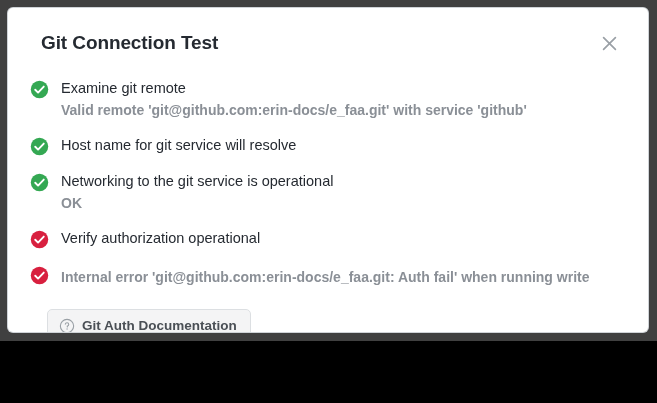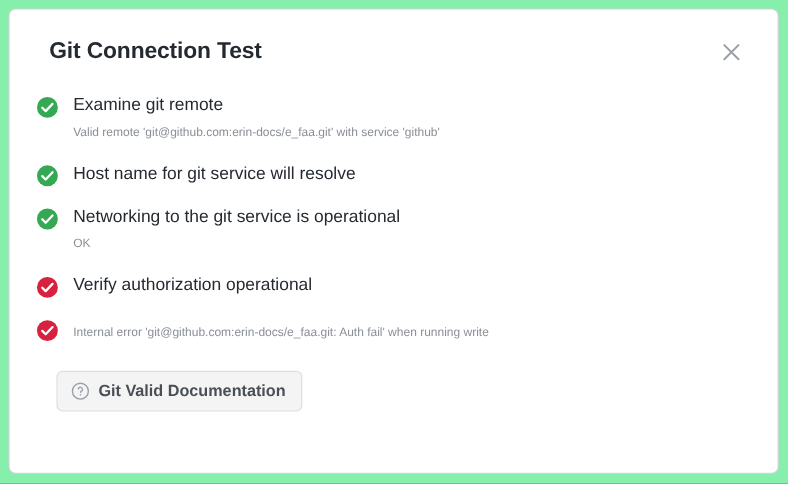--- a/index.html
+++ b/index.html
@@ -13,22 +13,22 @@
     font-family: "Liberation Sans", sans-serif;
     overflow: hidden;
   }
 
   
   .dialog-frame {
     position: absolute;
     left: 0;
     top: 0;
     width: 657px;
-    height: 403px;
-    background: #86efac;
+    height: 341px;
+    background: #404040;
     box-sizing: border-box;
     padding: 8px 9px 9px 8px;
   }
   .dialog {
     width: 100%;
     height: 100%;
     background: #ffffff;
     border-radius: 5px;
     box-sizing: border-box;
     position: relative;
@@ -88,25 +88,26 @@
   .status-icon svg { display: block; }
 
   .test-text { flex: 1 1 auto; min-width: 0; }
   .test-label {
     font-size: 14.5px;
     color: #252a31;
     line-height: 19px;
     white-space: nowrap;
   }
   .test-detail {
-    font-size: 10px;
+    font-size: 14px;
     color: #8a8f96;
     line-height: 19px;
     margin-top: 3px;
     white-space: nowrap;
+    font-weight: bold;
   }
 
   
   .dialog-footer {
     padding: 22px 0 0 39px;
   }
   .doc-button {
     display: inline-flex;
     align-items: center;
     gap: 7px;
@@ -212,18 +213,18 @@
 
     <div class="dialog-footer">
       <button class="doc-button">
         <span class="help-icon">
           <svg width="16" height="16" viewBox="0 0 20 20" aria-hidden="true">
             <circle cx="10" cy="10" r="8.3" fill="none" stroke="#9aa0a6" stroke-width="1.4"></circle>
             <path d="M7.9 7.7 a2.15 2.15 0 1 1 2.5 2.5 v1.1" fill="none" stroke="#9aa0a6" stroke-width="1.4" stroke-linecap="round"></path>
             <circle cx="10.1" cy="13.8" r="0.85" fill="#9aa0a6"></circle>
           </svg>
         </span>
-        <span class="doc-button-label">Git Valid Documentation</span>
+        <span class="doc-button-label">Git Auth Documentation</span>
       </button>
     </div>
 
   </div>
 </div>
 
 </body></html>

